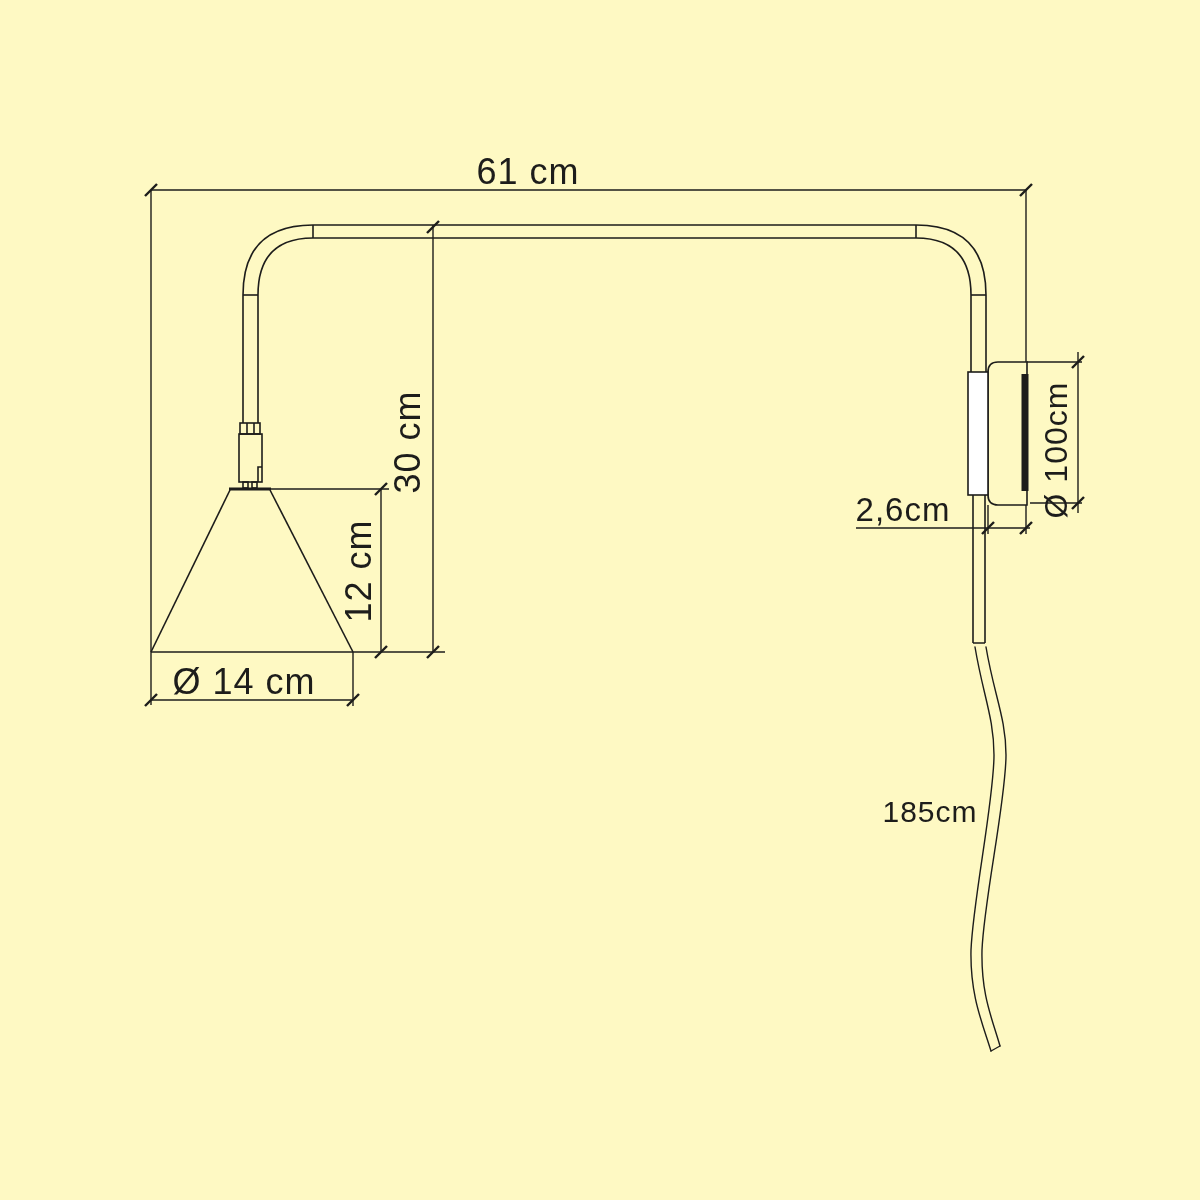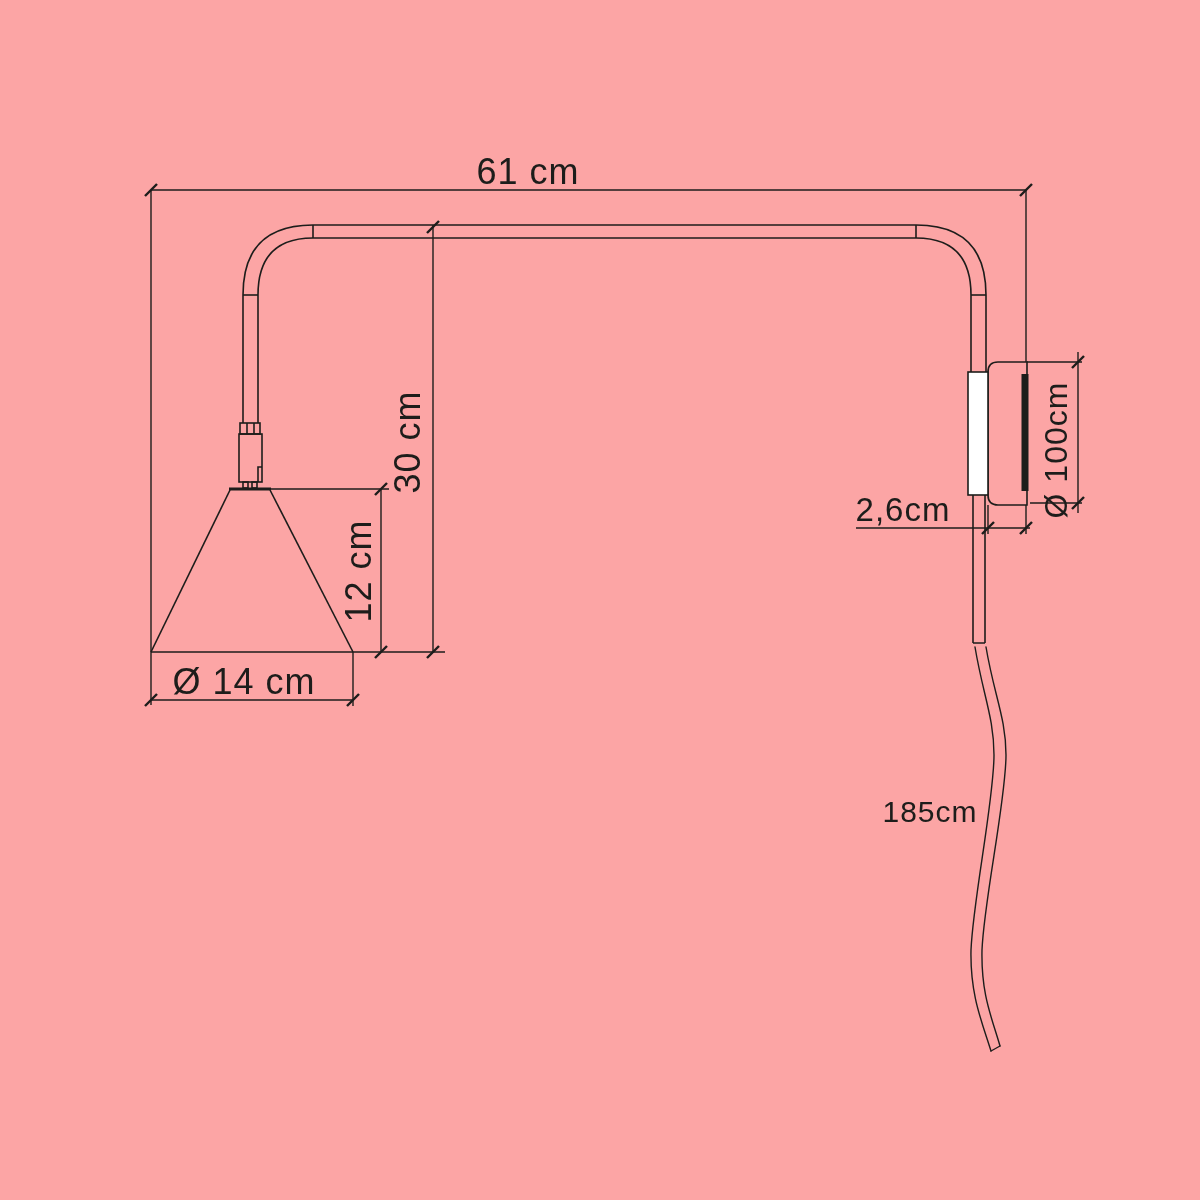--- a/index.html
+++ b/index.html
@@ -4,21 +4,21 @@
 <style>
   html, body {
     margin: 0;
     padding: 0;
     background: #ffffff;
   }
   .stage {
     position: relative;
     width: 1200px;
     height: 1200px;
-    background: #fca5a5;
+    background: #fef9c3;
     overflow: hidden;
     font-family: "Liberation Sans", sans-serif;
   }
   svg {
     display: block;
   }
   .dim-text {
     font-family: "Liberation Sans", sans-serif;
     fill: #1d1d1b;
     letter-spacing: 1px;

